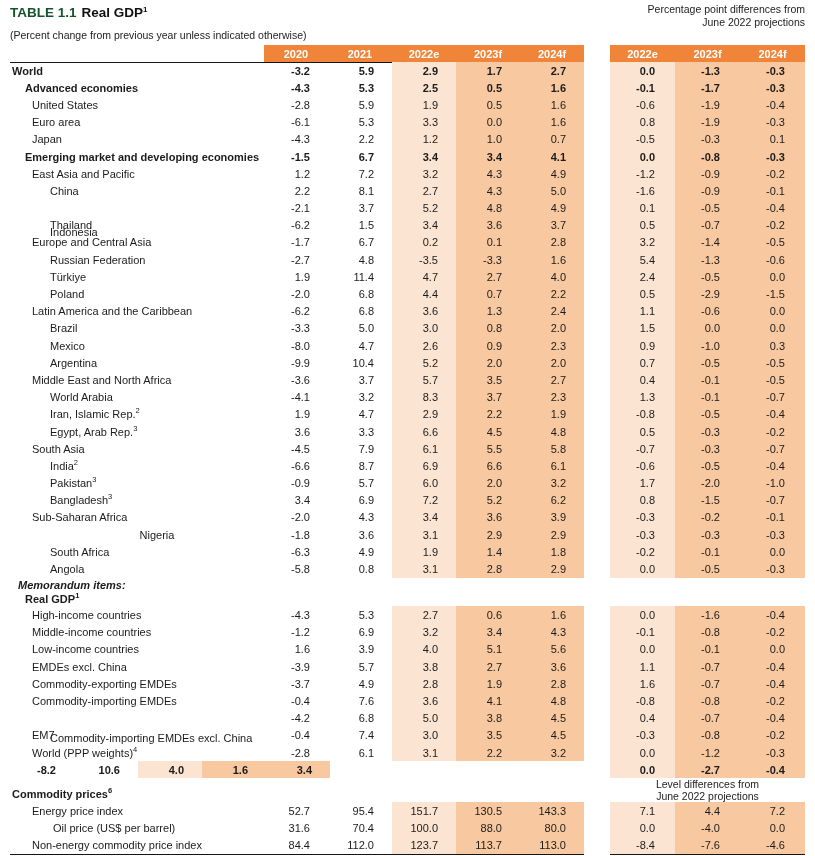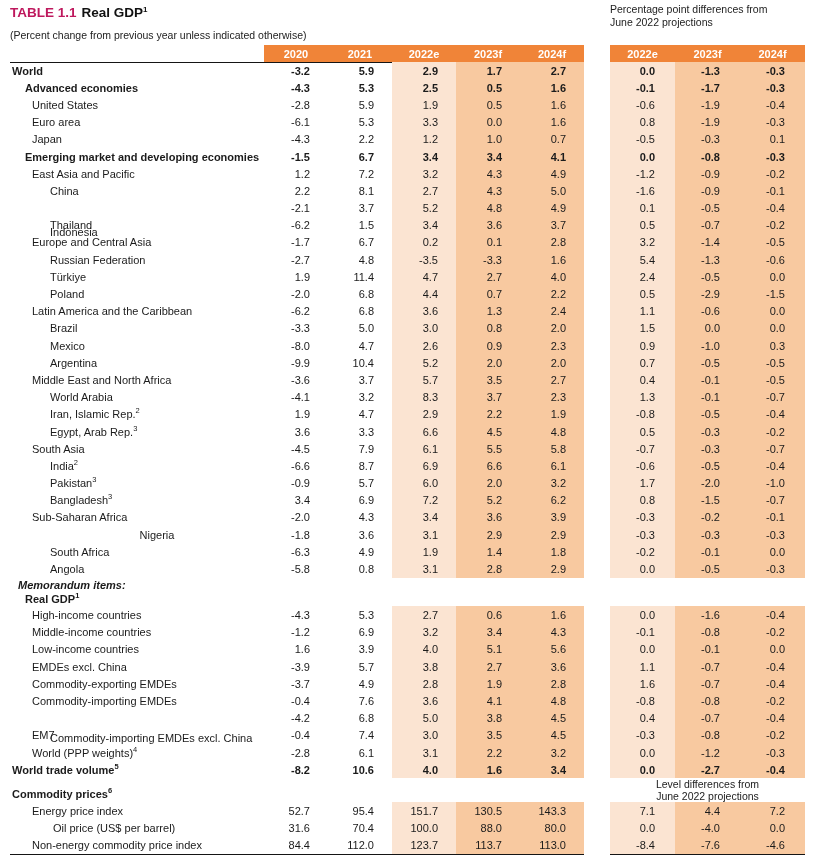--- a/index.html
+++ b/index.html
@@ -2,25 +2,25 @@
 <html><head>
 <meta charset="utf-8">
 <style>
   html,body{margin:0;padding:0;background:#ffffff;}
   body{font-family:"Liberation Sans","DejaVu Sans",sans-serif;color:#1b1b1b;}
   #page{position:relative;width:815px;height:856px;background:#fff;box-sizing:border-box;padding-left:10px;overflow:hidden;}
 
   
   #top{position:relative;height:45px;width:805px;}
   #title{position:absolute;top:5px;left:0;font-size:13.5px;font-weight:bold;white-space:nowrap;}
-  #title .t-blue{color:#be185d;}
+  #title .t-blue{color:#14532d;}
   #title .t-black{color:#111;margin-left:5px;}
   #title sup{font-size:8px;}
   #subtitle{position:absolute;top:29px;left:0;font-size:10.5px;color:#222;}
-  #rnote{position:absolute;top:3px;left:600px;width:195px;text-align:left;font-size:10.5px;line-height:13px;color:#222;}
+  #rnote{position:absolute;top:3px;left:600px;width:195px;text-align:right;font-size:10.5px;line-height:13px;color:#222;}
 
   
   .row{display:flex;height:17.2px;align-items:center;font-size:11px;}
   .row.sec{height:14.4px;}
   .lgroup{display:flex;width:574px;height:100%;align-items:center;}
   .rgroup{display:flex;width:195px;height:100%;align-items:center;}
   .gap{width:26px;height:100%;}
   .lbl{width:254px;box-sizing:border-box;white-space:nowrap;overflow:visible;}
   .c{width:64px;box-sizing:border-box;text-align:right;padding-right:18px;height:100%;display:flex;align-items:center;justify-content:flex-end;}
   .rc{width:65px;box-sizing:border-box;text-align:right;padding-right:20px;height:100%;display:flex;align-items:center;justify-content:flex-end;}
@@ -733,21 +733,20 @@
         </div>
         <div class="gap"></div>
         <div class="rgroup">
           <div class="rc bgl">0.0</div>
           <div class="rc bgd">-1.2</div>
           <div class="rc bgd">-0.3</div>
         </div>
       </div>
       <div class="row">
         <div class="lgroup">
-          <div class="lbl b" style="padding-left: 2px;">World trade volume<sup>5</sup></div>
           <div class="c b">-8.2</div>
           <div class="c b">10.6</div>
           <div class="c b bgl">4.0</div>
           <div class="c b bgd">1.6</div>
           <div class="c b bgd">3.4</div>
         </div>
         <div class="gap"></div>
         <div class="rgroup">
           <div class="rc b bgl">0.0</div>
           <div class="rc b bgd">-2.7</div>

